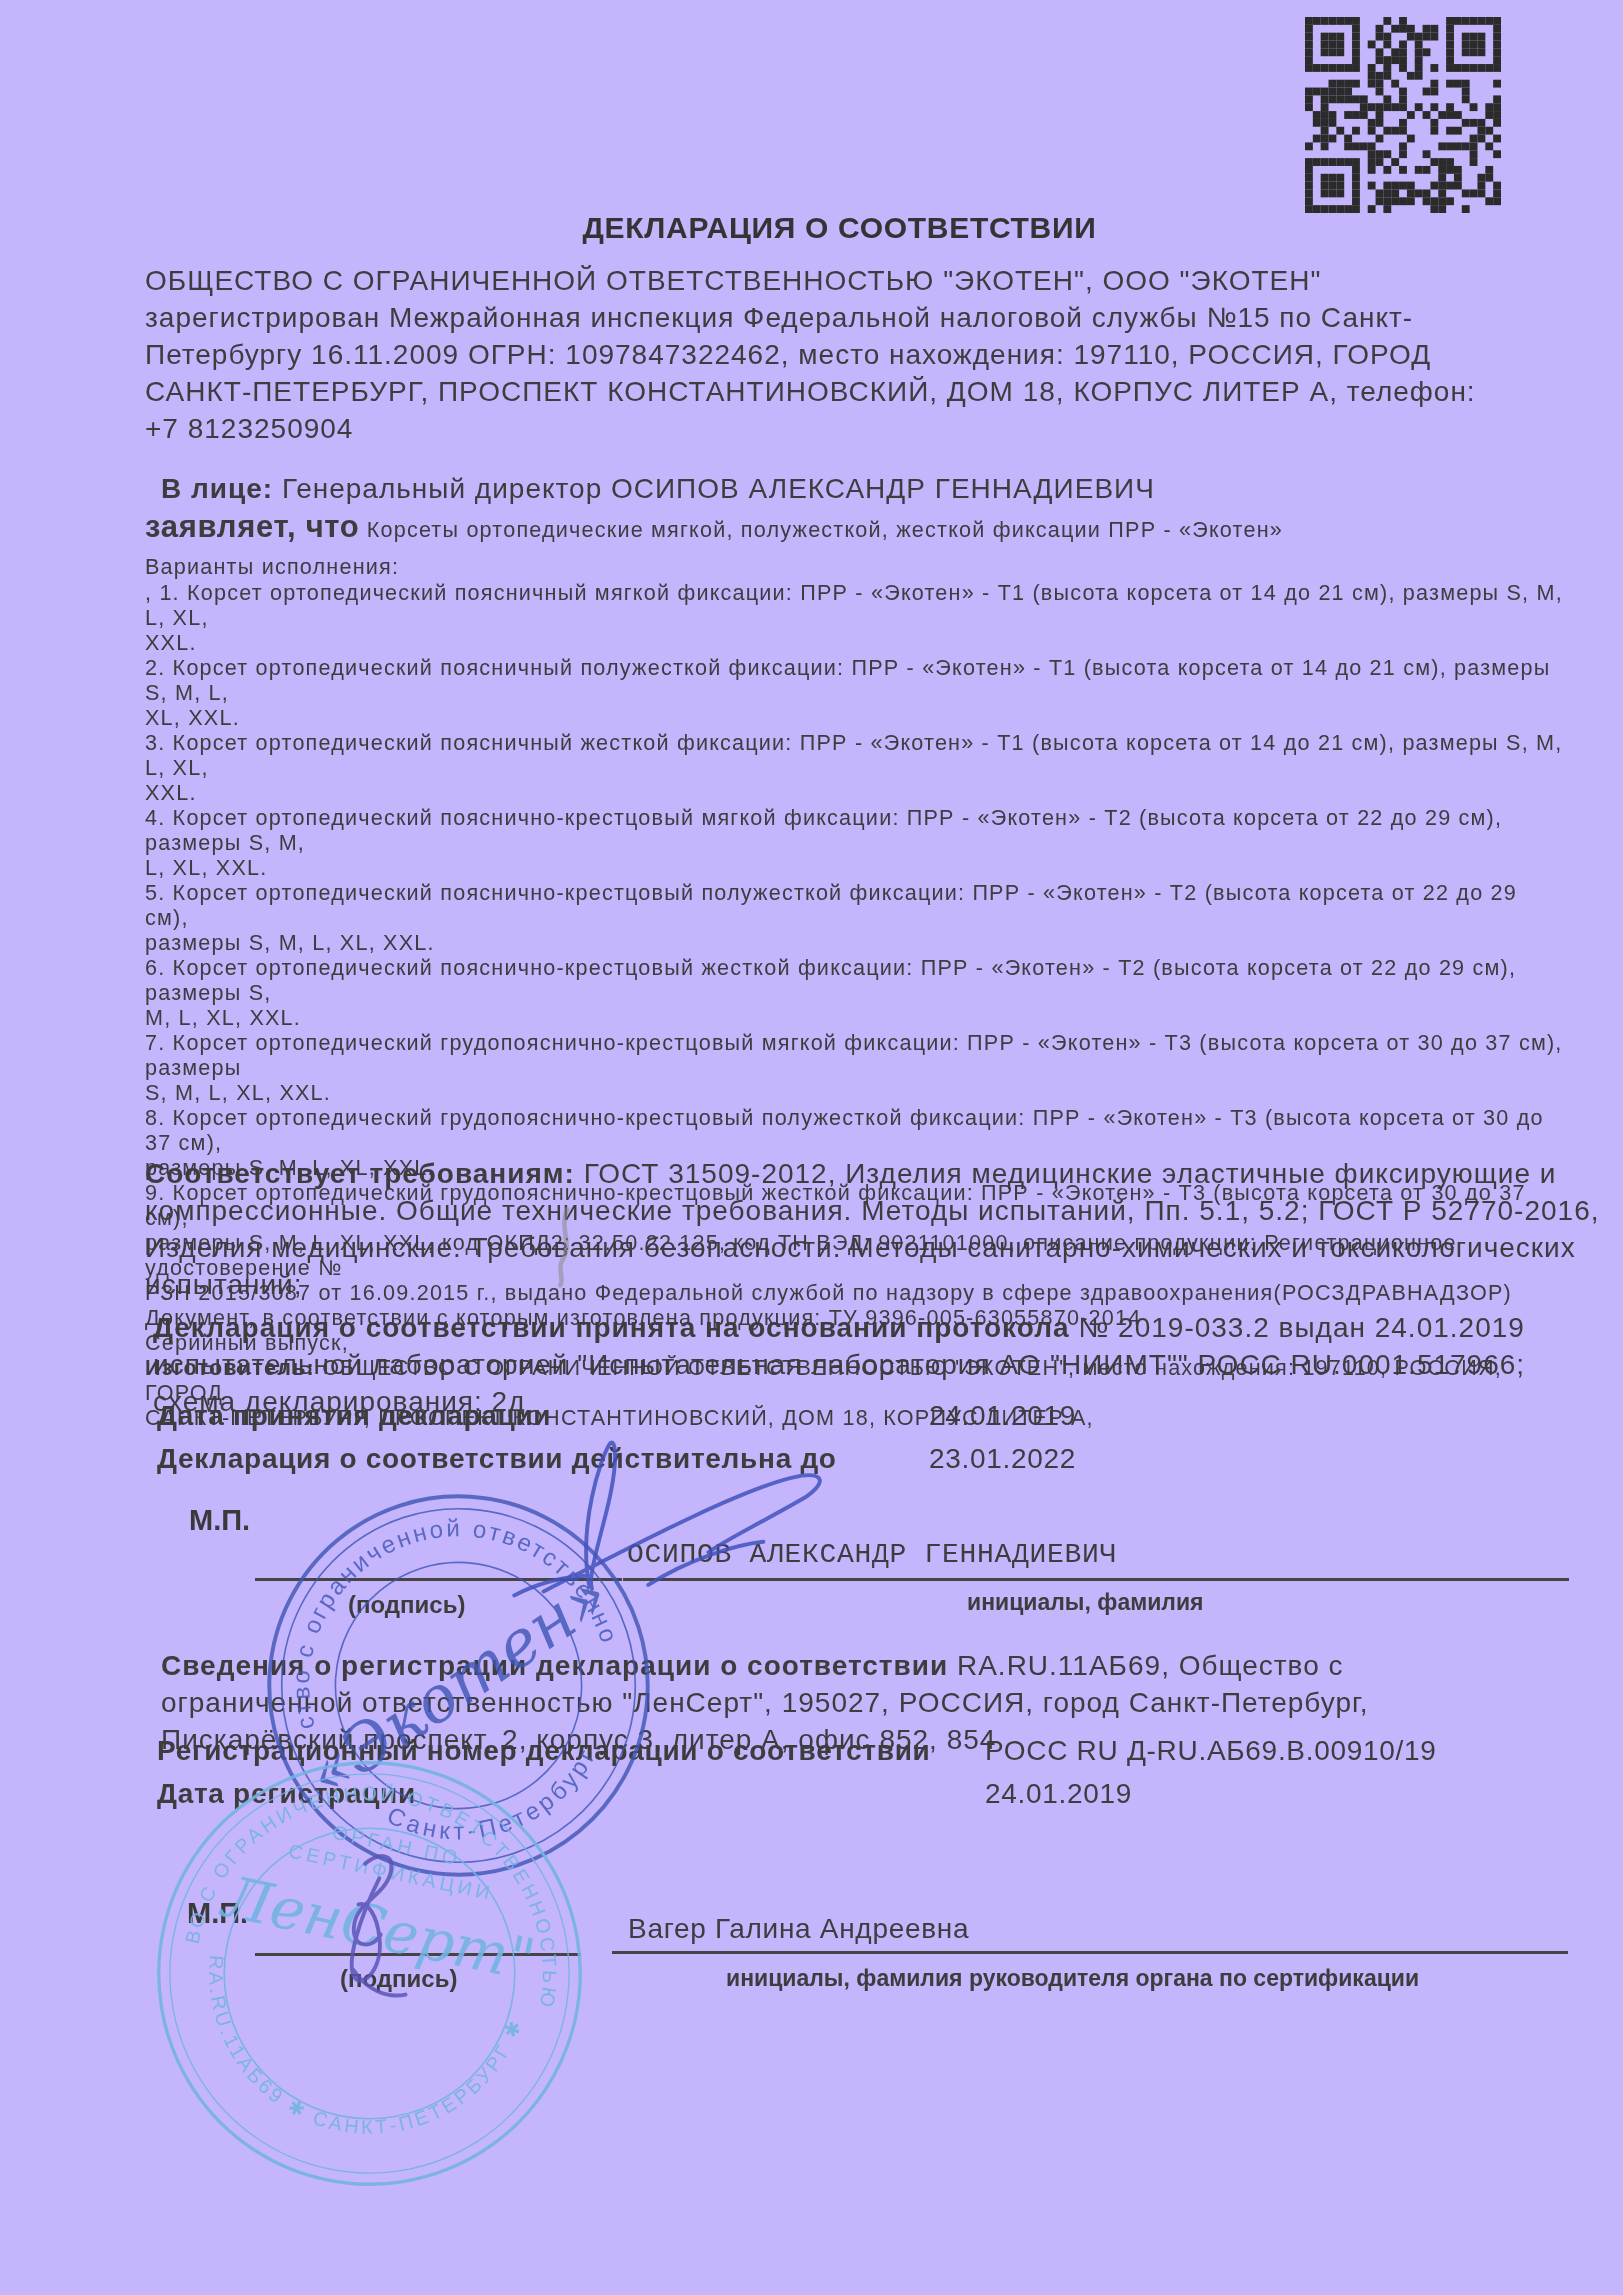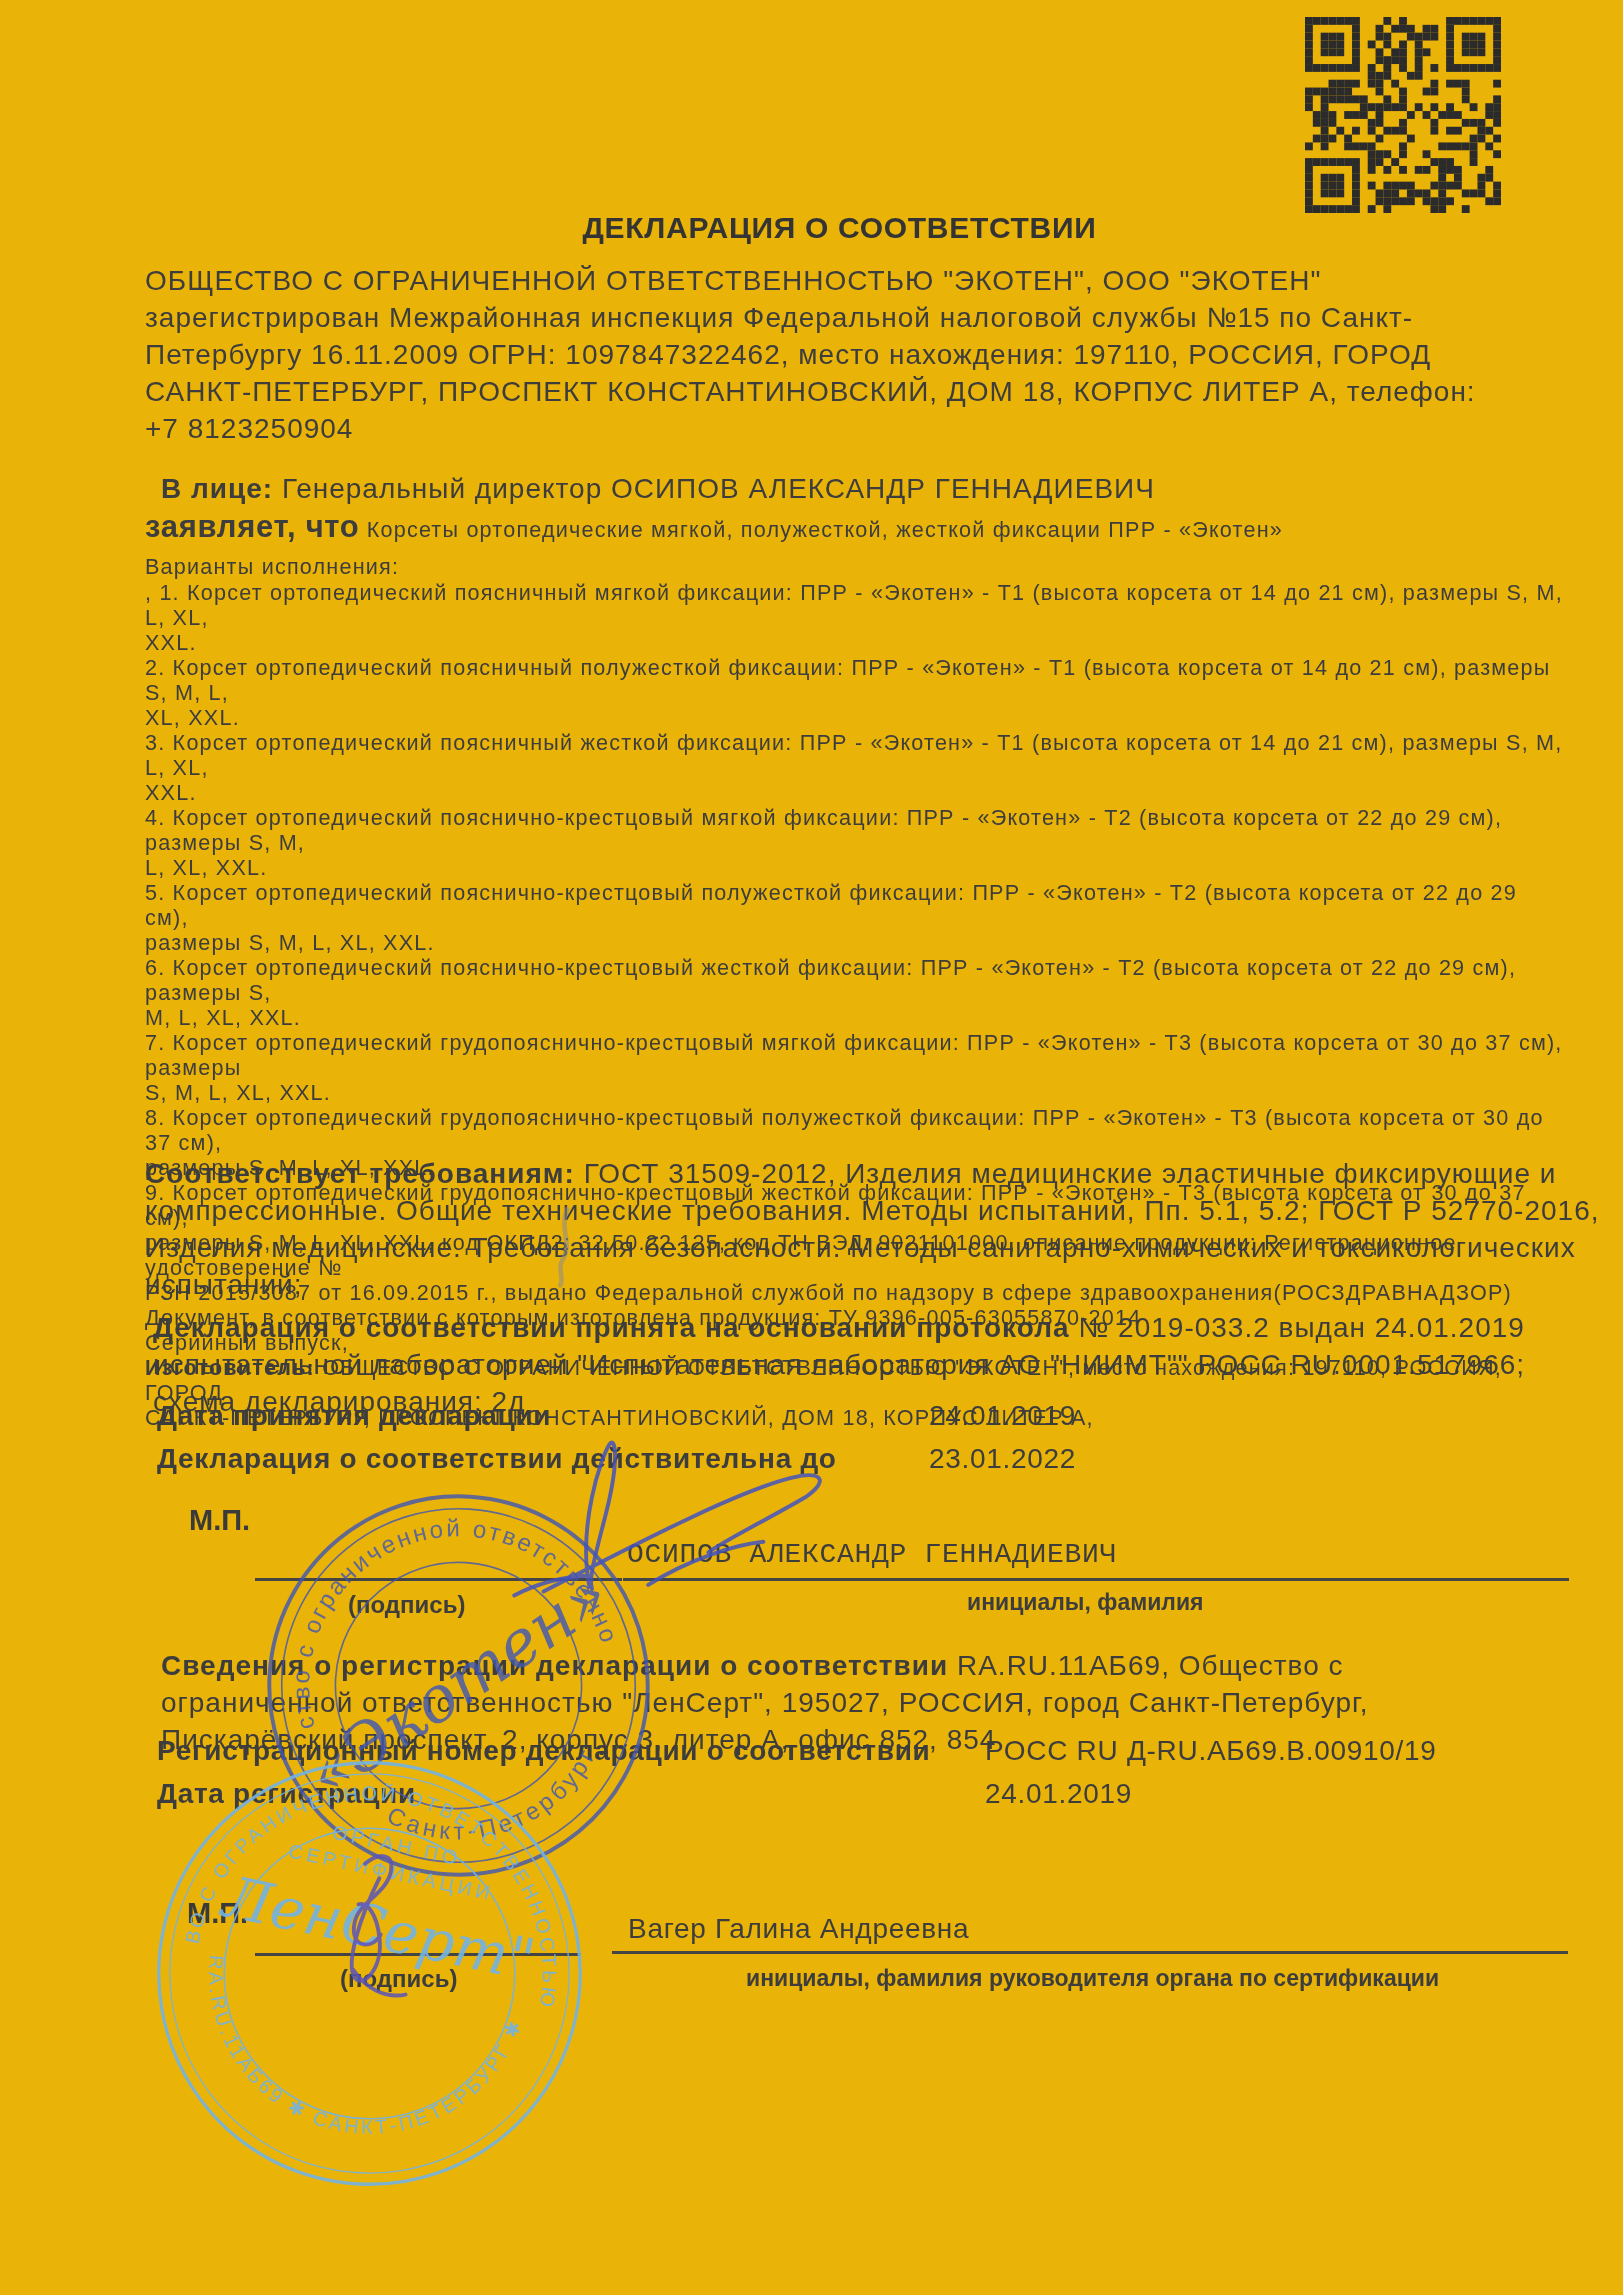--- a/index.html
+++ b/index.html
@@ -1,16 +1,16 @@
 <!DOCTYPE html>
 <html style="font-size:10.5px"><head>
 <meta charset="utf-8">
 <style>
   html,body{margin:0;padding:0;background:#e8e8e8;}
-  #page{position:relative;width:1624px;height:2295px;background:#eab308;overflow:hidden;
+  #page{position:relative;width:1624px;height:2295px;background:#c4b5fd;overflow:hidden;
         font-family:"Liberation Sans",sans-serif;color:#3d3d3d;}
   .abs{position:absolute;}
   .pre{white-space:pre-wrap;}
   #title{left:0;right:0;top:211px;text-align:center;transform:translateX(27.5px);
          font-size:30px;font-weight:700;color:#343434;letter-spacing:0.7px;}
   .body-txt{font-size:28px;line-height:37px;letter-spacing:1px;}
   .small-txt{font-size:21.6px;line-height:25px;letter-spacing:1.2px;}
   .b{font-weight:700;}
   #p1{left:145px;top:262px;width:1414px;}
   #vlice{left:145px;top:454px;width:1414px;}
@@ -36,21 +36,21 @@
   #caption1{left:967px;top:1589px;font-size:23px;font-weight:700;}
   #reginfo{left:145px;top:1631px;width:1460px;}
   #reg-row1{top:1735px;} #reg-row2{top:1778px;}
   #reg-row1 .row-label,#reg-row2 .row-label{position:absolute;left:157px;width:818px;}
   #reg-row1 .row-value,#reg-row2 .row-value{position:absolute;left:985px;}
   #mp2{left:187px;top:1897px;font-size:29px;font-weight:700;color:#3a3a3a;}
   #name2{left:628px;top:1913px;font-size:28px;letter-spacing:0.7px;}
   #sigline2a{left:255px;top:1953px;width:326px;}
   #sigline2b{left:612px;top:1951px;width:956px;}
   #podpis2{left:340px;top:1965px;font-size:24px;font-weight:700;}
-  #caption2{left:746px;top:1965px;font-size:23px;font-weight:700;}
+  #caption2{left:726px;top:1965px;font-size:23px;font-weight:700;}
   #qr{left:1305px;top:17px;}
   svg text{font-family:"Liberation Sans",sans-serif;}
   .stamp-serif{font-family:"DejaVu Serif","Liberation Serif",serif;font-style:italic;}
 </style>
 </head>
 <body>
 
 <div id="page">
 
   <svg id="qr" class="abs" width="196" height="196" viewBox="0 0 300 300">

